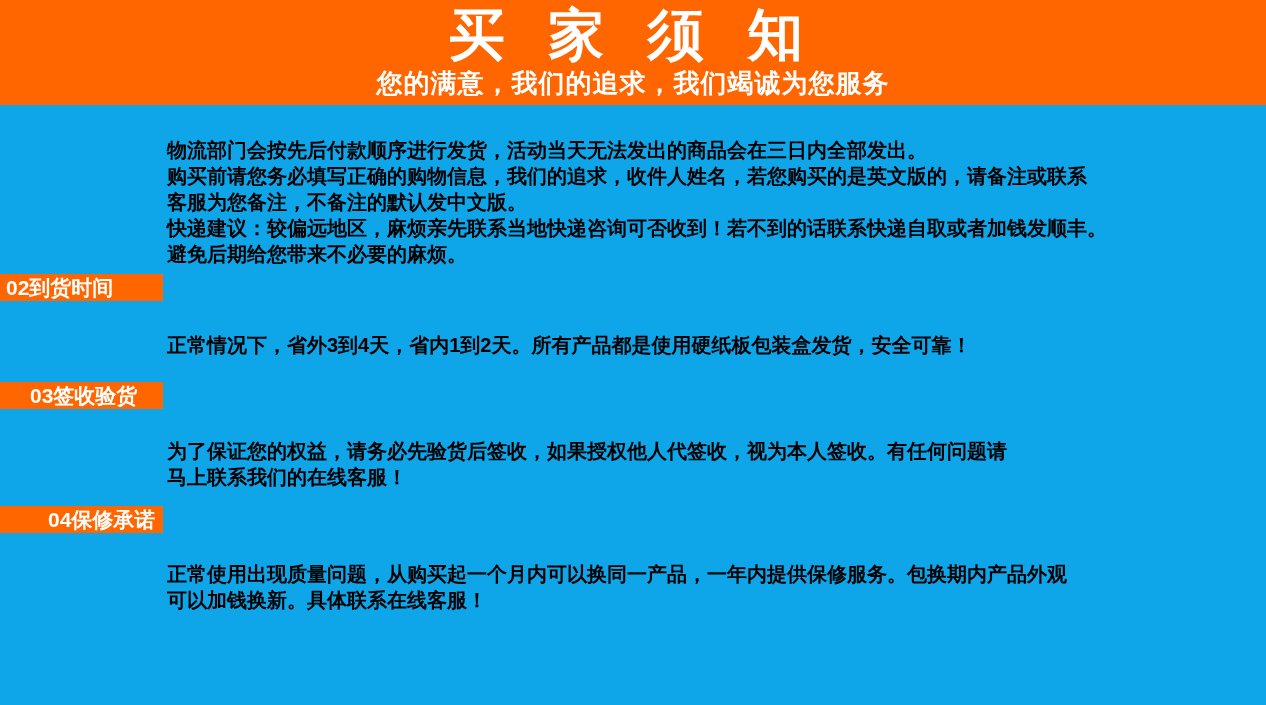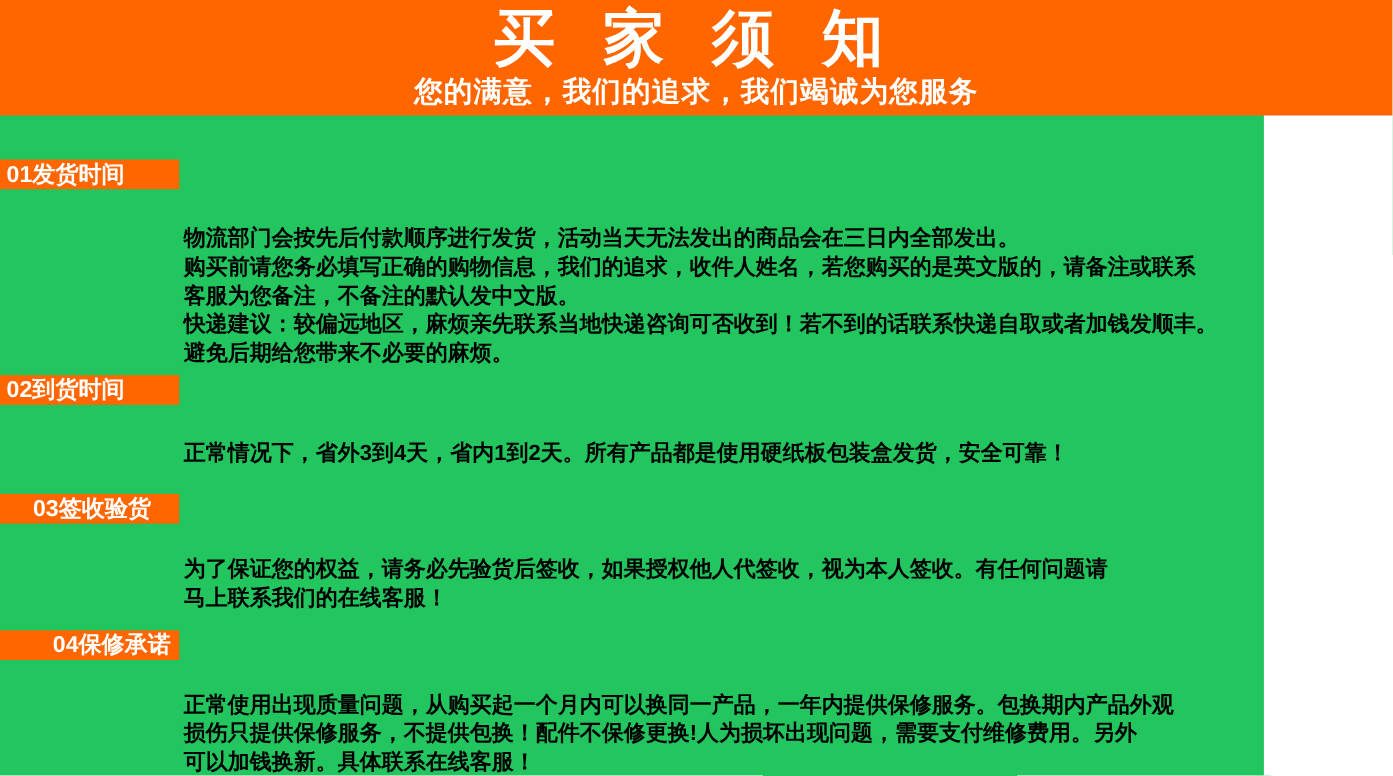--- a/index.html
+++ b/index.html
@@ -5,23 +5,23 @@
   * { margin: 0; padding: 0; box-sizing: border-box; }
   html, body {
     width: 1266px;
     height: 705px;
     background: #ffffff;
     overflow: hidden;
     font-family: "Liberation Sans", "DejaVu Sans", sans-serif;
   }
   .page {
     position: relative;
-    width: 1149px;
+    width: 1266px;
     height: 705px;
-    background: #22c55e;
+    background: #0ea5e9;
   }
   
   .header {
     width: 1266px;
     height: 105px;
     background: #ff6600;
     color: #ffffff;
     text-align: center;
     overflow: hidden;
   }
@@ -77,21 +77,20 @@
 <body>
 
 <div class="page">
 
   <div class="header">
     <div class="header-title">买 家 须 知</div>
     <div class="header-subtitle">您的满意，我们的追求，我们竭诚为您服务</div>
   </div>
 
   <div class="section section-1">
-    <div class="section-label">01发货时间</div>
     <div class="section-text">
         <div class="text-line">物流部门会按先后付款顺序进行发货，活动当天无法发出的商品会在三日内全部发出。</div>
         <div class="text-line">购买前请您务必填写正确的购物信息，我们的追求，收件人姓名，若您购买的是英文版的，请备注或联系</div>
         <div class="text-line">客服为您备注，不备注的默认发中文版。</div>
         <div class="text-line">快递建议：较偏远地区，麻烦亲先联系当地快递咨询可否收到！若不到的话联系快递自取或者加钱发顺丰。</div>
         <div class="text-line">避免后期给您带来不必要的麻烦。</div>
       </div>
   </div>
 
   <div class="section section-2">
@@ -106,18 +105,17 @@
     <div class="section-text">
         <div class="text-line">为了保证您的权益，请务必先验货后签收，如果授权他人代签收，视为本人签收。有任何问题请</div>
         <div class="text-line">马上联系我们的在线客服！</div>
       </div>
   </div>
 
   <div class="section section-4">
     <div class="section-label">04保修承诺</div>
     <div class="section-text">
         <div class="text-line">正常使用出现质量问题，从购买起一个月内可以换同一产品，一年内提供保修服务。包换期内产品外观</div>
-        <div class="text-line">损伤只提供保修服务，不提供包换！配件不保修更换!人为损坏出现问题，需要支付维修费用。另外</div>
         <div class="text-line">可以加钱换新。具体联系在线客服！</div>
       </div>
   </div>
 
 </div>
 
 </body></html>

